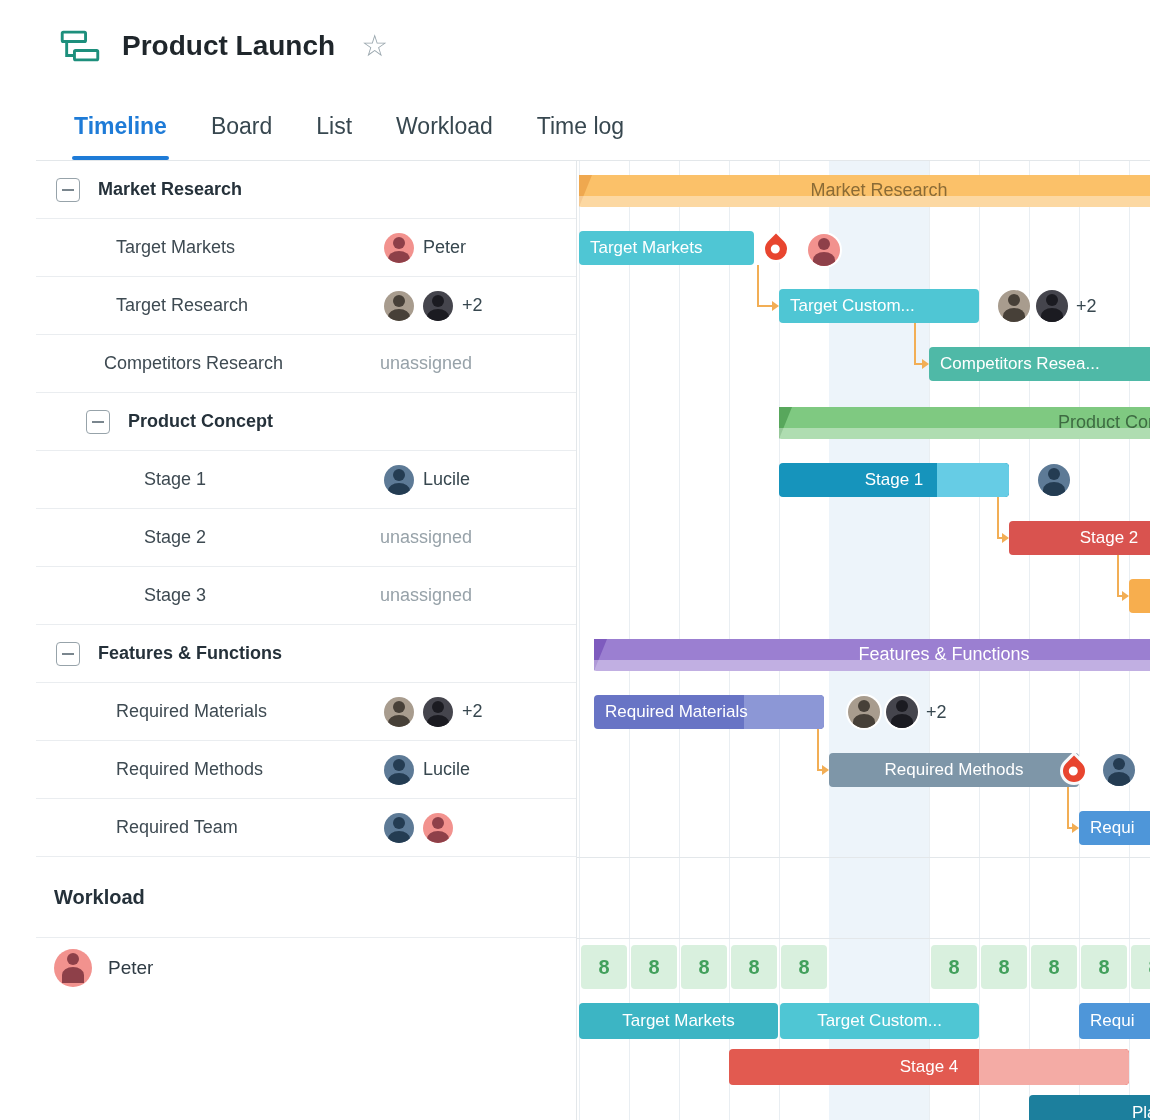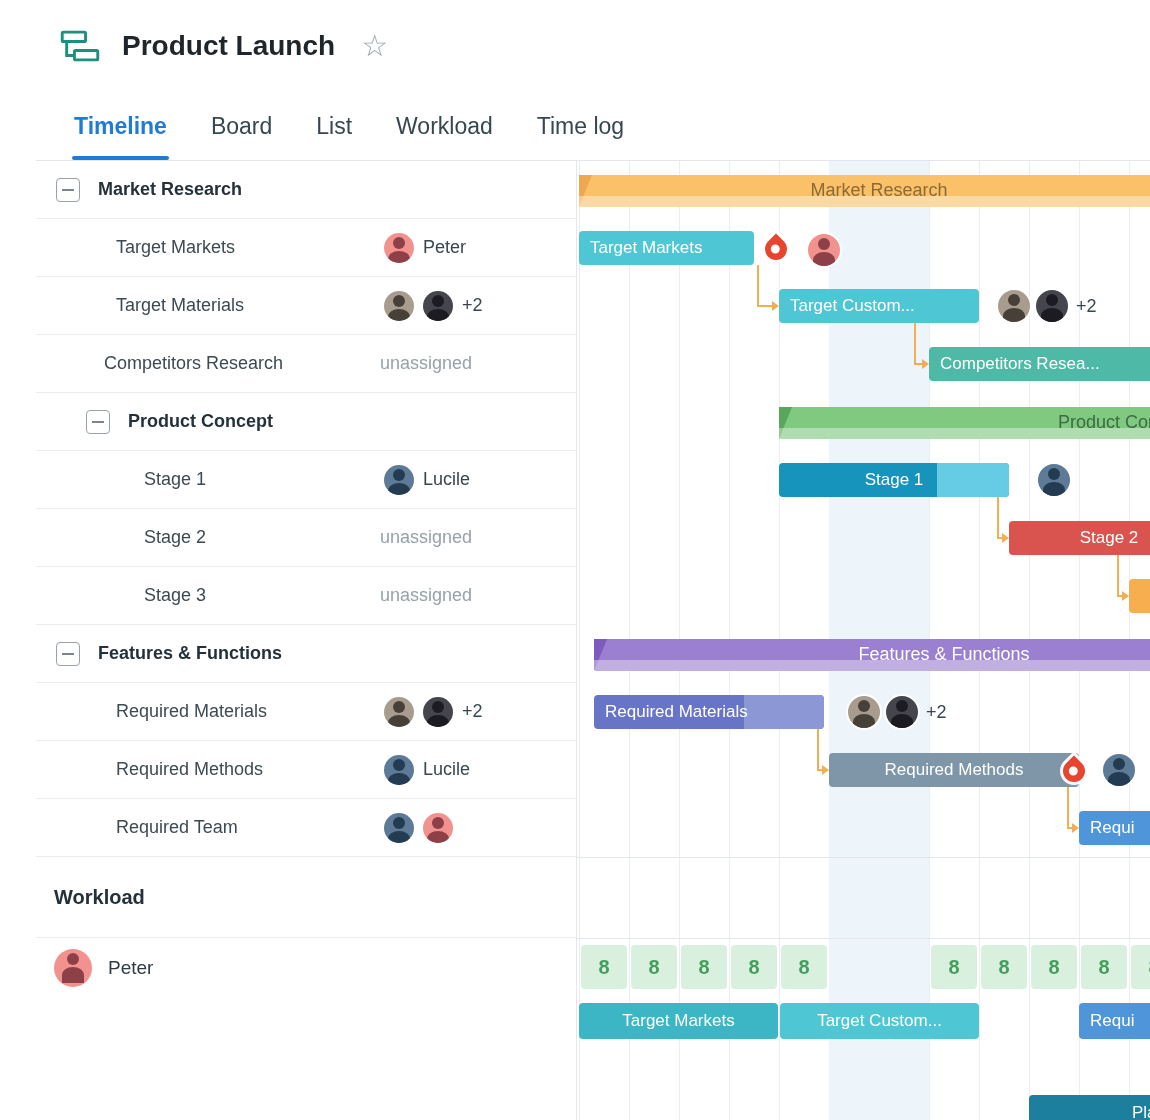--- a/index.html
+++ b/index.html
@@ -139,21 +139,21 @@
 
       <div class="trow" style="padding-left:80px">
         <span class="tlabel">Target Markets</span>
         <span class="assignee">
           <span class="avatar av-peter"></span>
           <span class="aname">Peter</span>
         </span>
       </div>
 
       <div class="trow" style="padding-left:80px">
-        <span class="tlabel">Target Materials</span>
+        <span class="tlabel">Target Research</span>
         <span class="assignee">
           <span class="avatar av-man1"></span>
           <span class="avatar av-man2"></span>
           <span class="plus">+2</span>
         </span>
       </div>
 
       <div class="trow" style="padding-left:68px">
         <span class="tlabel">Competitors Research</span>
         <span class="muted">unassigned</span>
@@ -316,18 +316,22 @@
       <div class="wl-cell" style="left:354px">8</div>
       <div class="wl-cell" style="left:404px">8</div>
       <div class="wl-cell" style="left:454px">8</div>
       <div class="wl-cell" style="left:504px">8</div>
       <div class="wl-cell" style="left:554px">8</div>
 
       <div class="wlbar ctr c-wlteal" style="left:2px;top:842px;width:199px">Target Markets</div>
       <div class="wlbar ctr c-cyan" style="left:203px;top:842px;width:199px">Target Custom...</div>
       <div class="wlbar pl c-blue" style="left:502px;top:842px;width:118px">Requi</div>
 
+      <div class="wlbar c-stage4" style="left:152px;top:888px;width:400px">
+        <span class="seg" style="left:250px;width:150px;background:var(--c-stage4_pink)"></span>
+        <span class="blabel ctr">Stage 4</span>
+      </div>
 
       <div class="wlbar ctr c-plan" style="left:452px;top:934px;width:240px">Plan</div>
 
     </div>
   </div>
 </div>
 
 </body></html>

